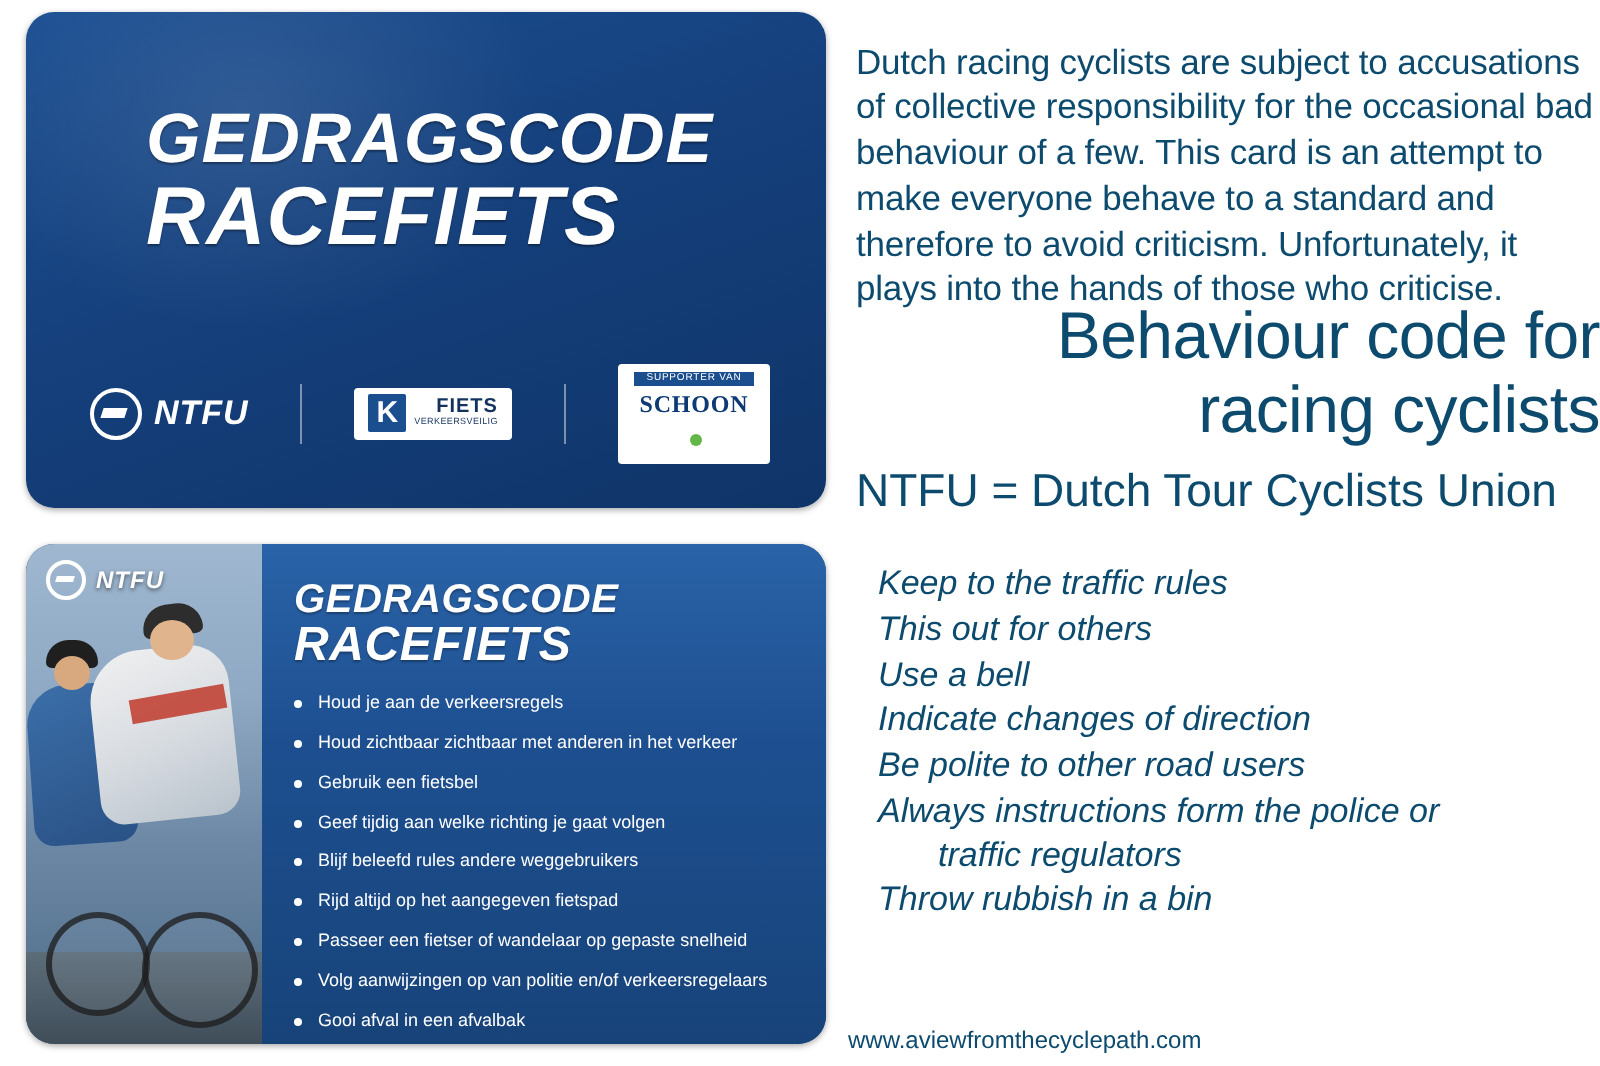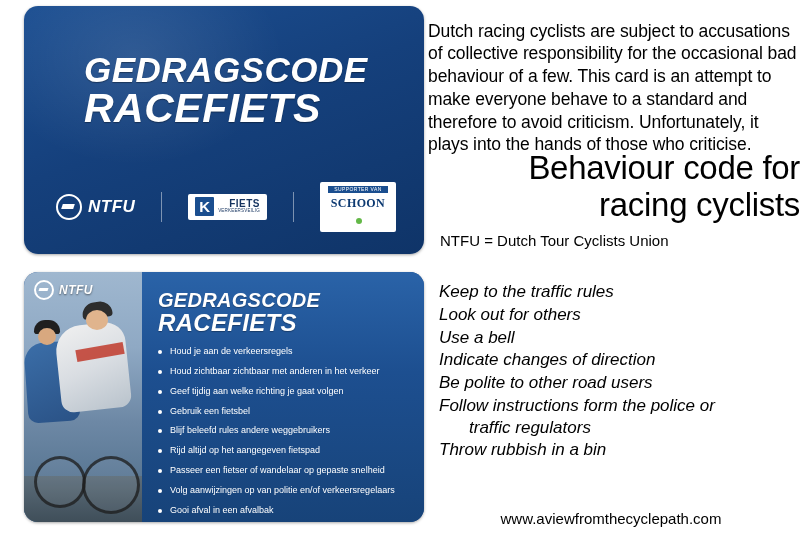--- a/index.html
+++ b/index.html
@@ -24,21 +24,21 @@
   .cards-column {
     position: absolute;
     left: 0;
     top: 0;
     width: 420px;
     height: 533px;
   }
 
   .card {
     position: absolute;
-    left: 24px;
+    left: 13px;
     border-radius: 14px;
     overflow: hidden;
     box-shadow: 0 1px 3px rgba(0,0,0,0.35);
   }
 
   
   .card-front {
     top: 6px;
     width: 400px;
     height: 248px;
@@ -281,63 +281,63 @@
     background: #ffffff;
   }
 
   
   .text-column {
     position: absolute;
     left: 424px;
     top: 0;
     width: 376px;
     height: 533px;
-    color: #000000;
+    color: #0c4a6e;
   }
   .intro {
     position: absolute;
     left: 4px; top: 2px; right: 2px;
     font-size: 17.5px;
     line-height: 1.3;
     letter-spacing: -0.1px;
   }
   .headline {
     position: absolute;
     left: 2px; top: 150px; right: 0;
     text-align: right;
     font-size: 33px;
     line-height: 1.12;
     letter-spacing: -0.3px;
   }
   .ntfu-expansion {
     position: absolute;
-    left: 16px; top: 232px;
-    font-size: 15px;
+    left: 4px; top: 232px;
+    font-size: 23px;
   }
   .rules-en {
     position: absolute;
     left: 4px; top: 270px; right: 2px;
     margin: 11px; padding: 0;
     list-style: none;
     font-size: 17px;
     line-height: 1.28;
     font-style: italic;
   }
   .rules-en li { margin: 0 0 1px 0; }
   .rules-en li .cont {
     display: block;
     padding-left: 30px;
   }
   .site {
     position: absolute;
     left: 0; right: 0;
     bottom: 6px;
-    text-align: center;
+    text-align: left;
     padding-right: 2px;
-    font-size: 15px;
+    font-size: 12px;
   }
 </style>
 </head>
 <body>
 
 <div class="page">
 
   <div class="cards-column">
 
     <div class="card card-front">
@@ -388,22 +388,22 @@
       </div>
 
       <div class="back-content">
         <div class="back-title">
           <span class="l1">GEDRAGSCODE</span>
           <span class="l2">RACEFIETS</span>
         </div>
         <ul class="rules-list">
           <li>Houd je aan de verkeersregels</li>
           <li>Houd zichtbaar zichtbaar met anderen in het verkeer</li>
+          <li>Gebruik een fietsbel</li>
           <li>Geef tijdig aan welke richting je gaat volgen</li>
-          <li>Gebruik een fietsbel</li>
           <li>Blijf beleefd rules andere weggebruikers</li>
           <li>Rijd altijd op het aangegeven fietspad</li>
           <li>Passeer een fietser of wandelaar op gepaste snelheid</li>
           <li>Volg aanwijzingen op van politie en/of verkeersregelaars</li>
           <li>Gooi afval in een afvalbak</li>
         </ul>
       </div>
     </div>
   </div>
 
@@ -412,26 +412,26 @@
 
     <div class="headline">
       <span>Behaviour code for</span><br>
       <span>racing cyclists</span>
     </div>
 
     <div class="ntfu-expansion">NTFU = Dutch Tour Cyclists Union</div>
 
     <ul class="rules-en">
       <li><span>Keep to the traffic rules</span></li>
-      <li><span>Look out for others</span></li>
+      <li><span>This out for others</span></li>
       <li><span>Use a bell</span></li>
       <li><span>Indicate changes of direction</span></li>
       <li><span>Be polite to other road users</span></li>
       <li>
-        <span>Follow instructions form the police or</span>
+        <span>Always instructions form the police or</span>
         <span class="cont">traffic regulators</span>
       </li>
       <li><span>Throw rubbish in a bin</span></li>
     </ul>
 
     <div class="site">www.aviewfromthecyclepath.com</div>
   </div>
 
 </div>
 

